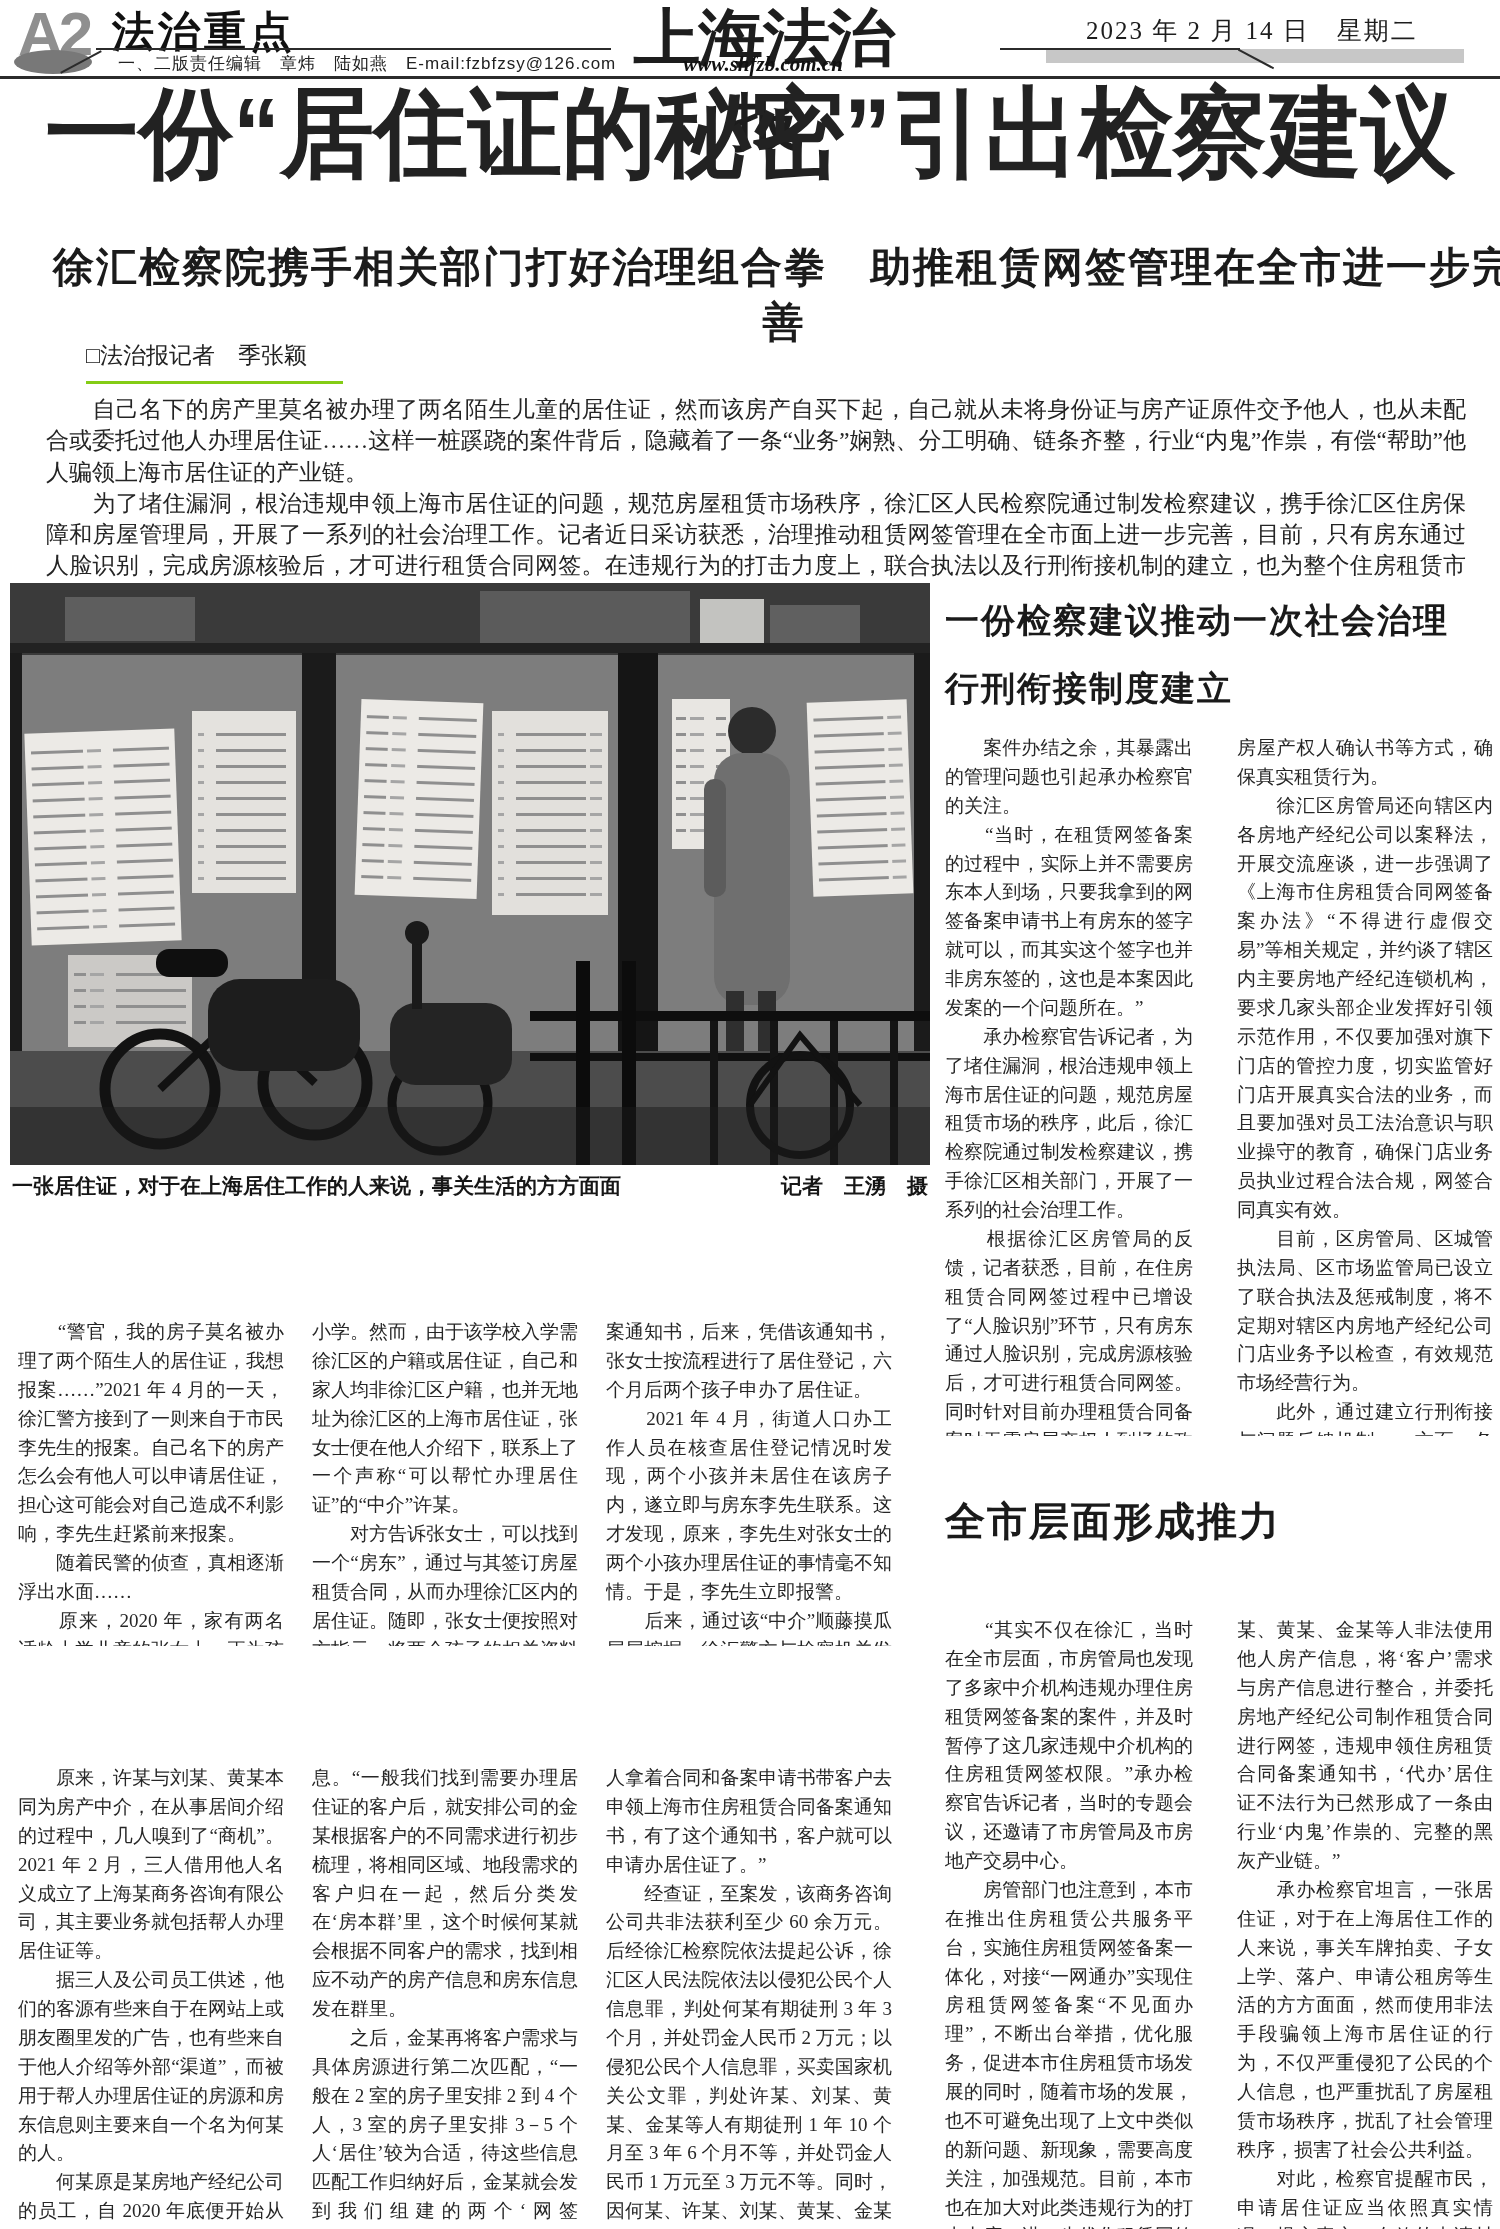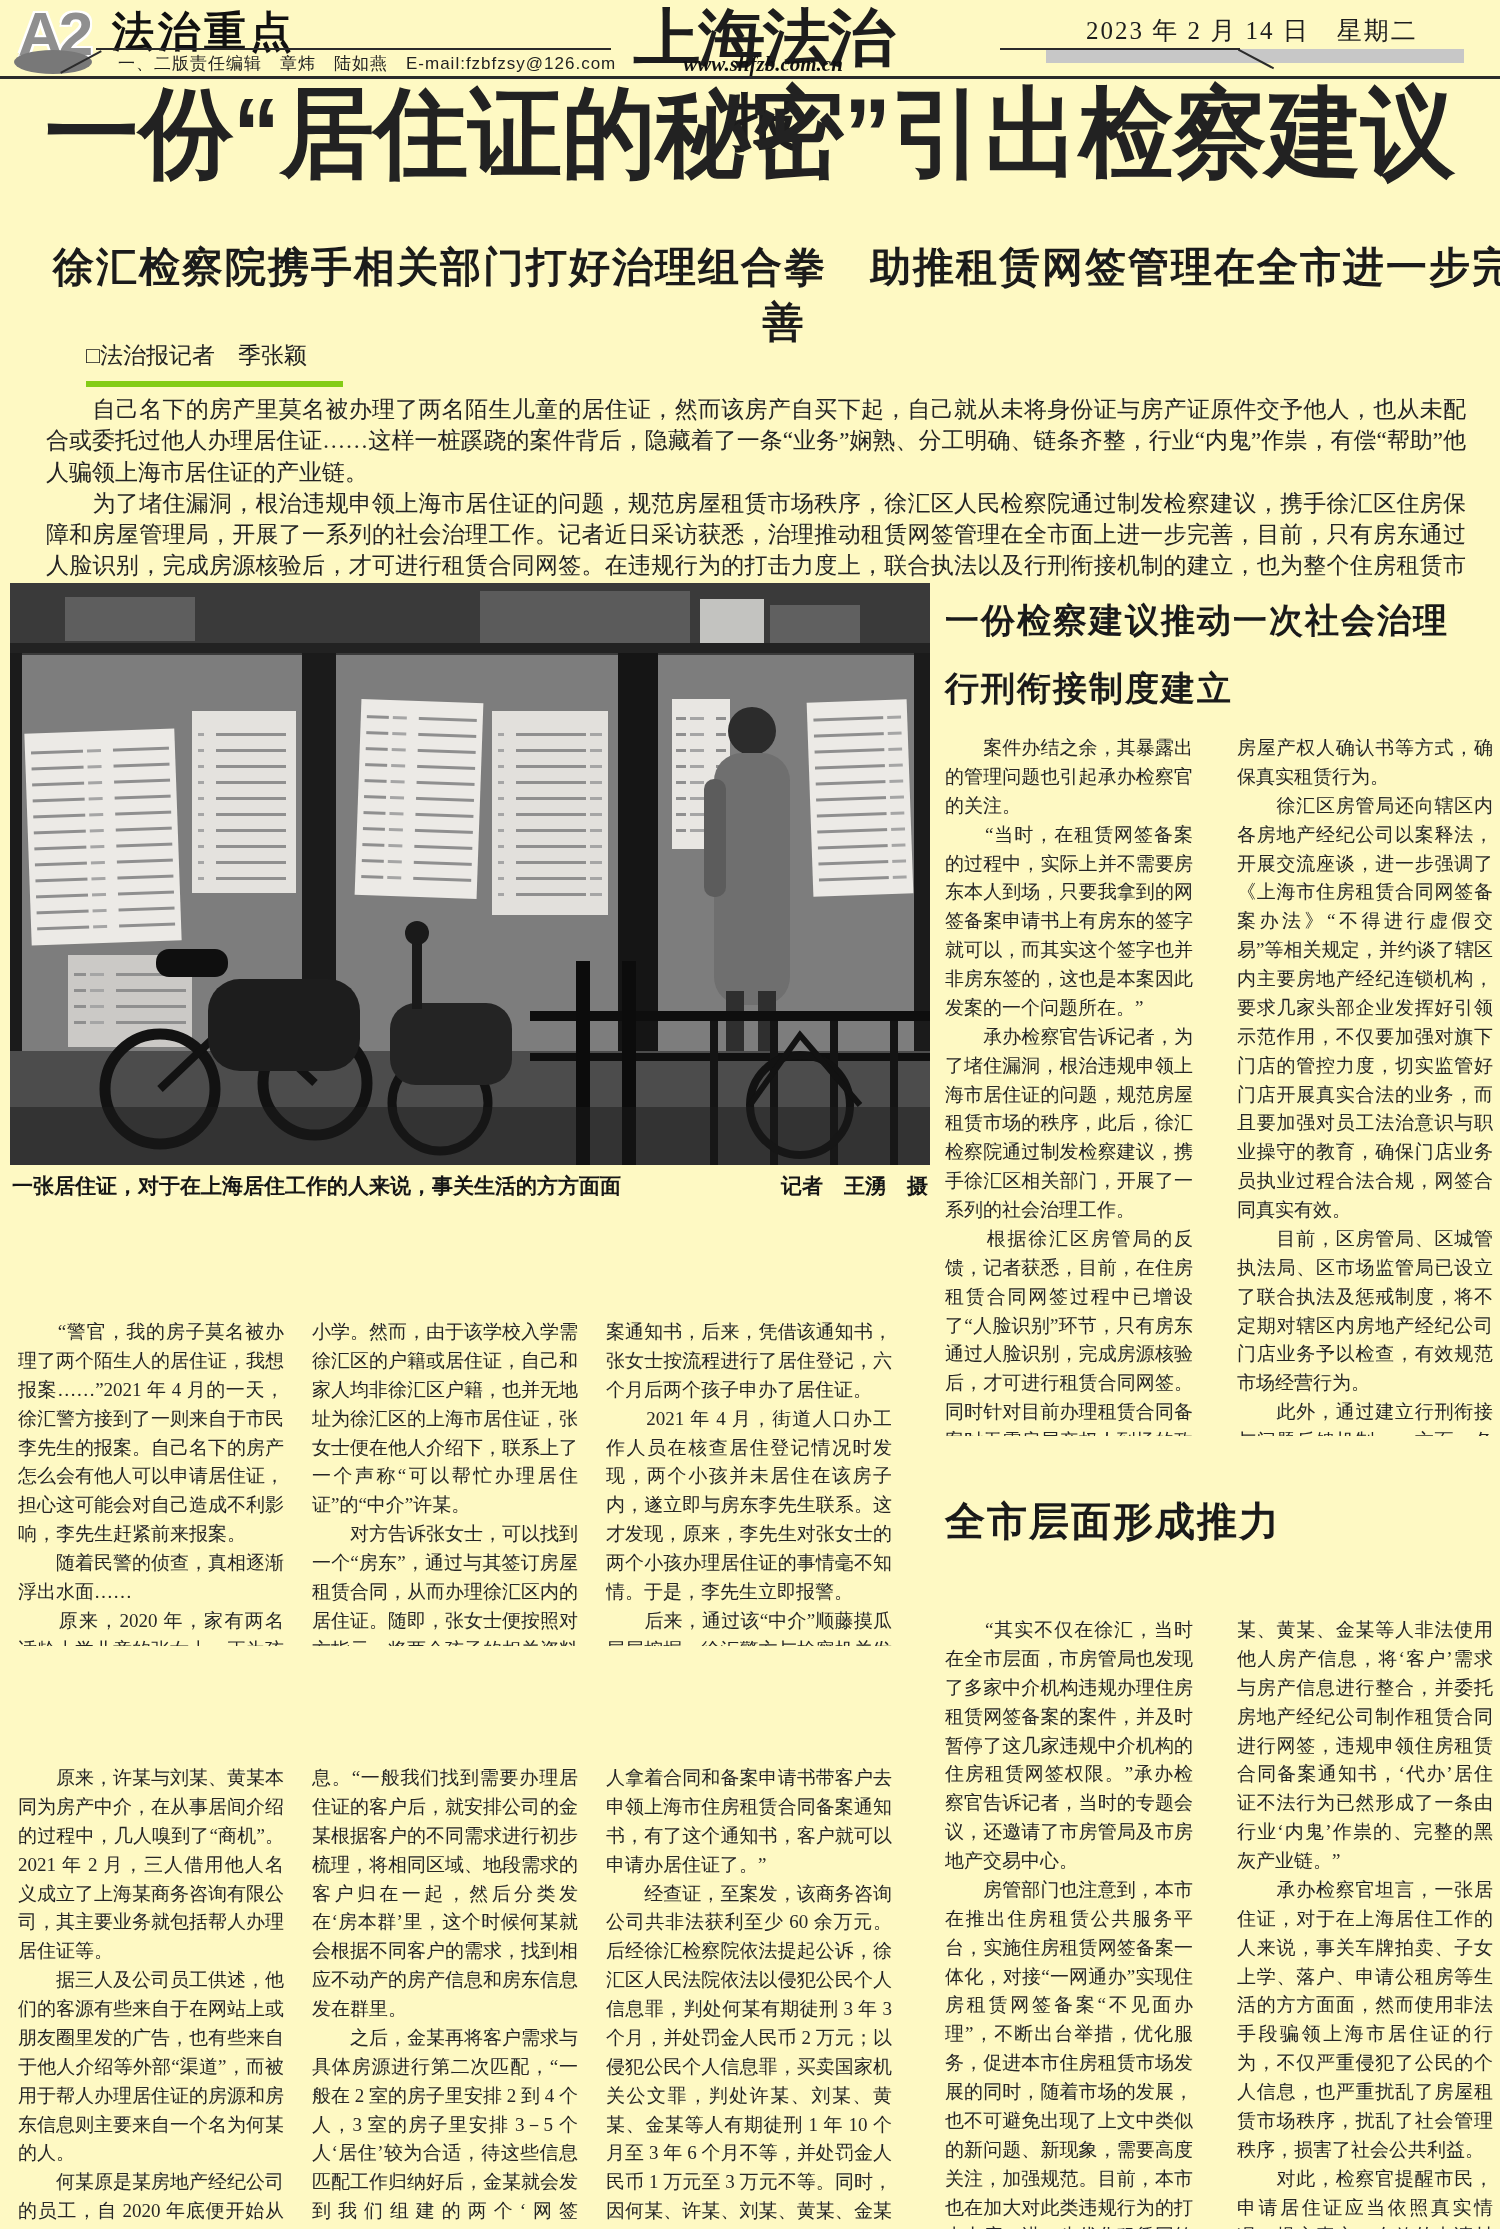--- a/index.html
+++ b/index.html
@@ -1,18 +1,18 @@
 <!DOCTYPE html>
 <html><head>
 <meta charset="utf-8">
 <style>
   html,body{margin:0;padding:0;background:#e8e8e4;}
   #page{
     position:relative;width:1500px;height:2229px;margin:0 auto;
-    background:#fef9c3;color:#262626;overflow:hidden;
+    background:#ffffff;color:#262626;overflow:hidden;
     font-family:"Liberation Serif","DejaVu Serif",serif;
   }
   .abs{position:absolute;}
   .sans{font-family:"Liberation Sans","DejaVu Sans",sans-serif;}
   .rule{position:absolute;background:#2b2b2b;}
   
   #a2-badge{left:12px;top:4px;width:96px;height:72px;}
   #a2-badge .a2text{
     position:absolute;left:6px;top:-6px;font-size:62px;font-weight:bold;color:#8f8f8f;
     font-family:"Liberation Sans","DejaVu Sans",sans-serif;
@@ -22,21 +22,21 @@
   #a2-badge .a2shadow{position:absolute;left:2px;top:46px;width:78px;height:24px;background:#787878;border-radius:50%;}
   #section-title{left:112px;top:4px;font-size:42px;font-weight:900;color:#111;letter-spacing:4px;}
   #editors-line{left:118px;top:52px;font-size:17px;color:#222;letter-spacing:1px;}
   #paper-name{left:618px;top:-4px;width:290px;text-align:center;font-size:62px;font-weight:900;color:#1d1d1d;letter-spacing:-2px;transform:scaleX(1.08);}
   #paper-site{left:618px;top:52px;width:290px;text-align:center;font-size:21px;font-weight:bold;color:#111;font-style:italic;}
   #date-line{left:1086px;top:14px;font-size:25px;color:#1d1d1d;letter-spacing:2px;}
   #gray-bar{left:1046px;top:49px;width:418px;height:14px;background:#c7c7c7;}
   
   #headline{left:0;top:84px;width:1500px;text-align:center;font-size:94px;font-weight:900;color:#222;letter-spacing:0px;line-height:1.05;transform:scaleY(1.05);}
   #subheadline{left:0;top:240px;width:1500px;text-align:center;font-size:41px;font-weight:900;color:#1b1b1b;letter-spacing:2px;margin-left:34px;}
-  #byline{left:86px;top:340px;font-size:23px;color:#222;border-bottom:6px solid #84cc16;padding:0 36px 10px 0;}
+  #byline{left:86px;top:340px;font-size:23px;color:#222;border-bottom:3px solid #84cc16;padding:0 36px 10px 0;}
   #intro{left:46px;top:394px;width:1420px;font-size:23px;line-height:1.36;text-align:justify;white-space:pre-wrap;color:#242424;}
   
   #photo{left:10px;top:583px;width:920px;height:582px;background:#666;}
   #photo svg{display:block;width:100%;height:100%;}
   #caption-row{left:12px;top:1172px;width:916px;display:flex;justify-content:space-between;font-size:21px;font-weight:bold;color:#161616;}
   
   .col{position:absolute;font-size:19px;line-height:1.52;text-align:justify;white-space:pre-wrap;overflow:hidden;color:#262626;}
   .r-head{position:absolute;font-size:34px;font-weight:700;color:#1a1a1a;letter-spacing:2px;font-family:"Liberation Sans","DejaVu Sans",sans-serif;text-align:right;}
   .l-head{position:absolute;font-size:37px;font-weight:900;color:#111;letter-spacing:1px;}
   

